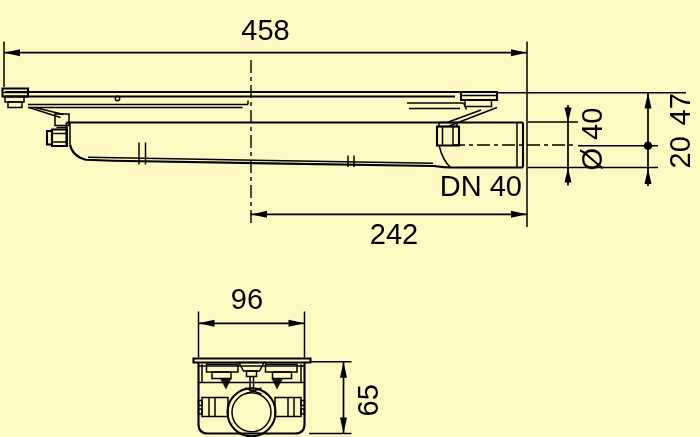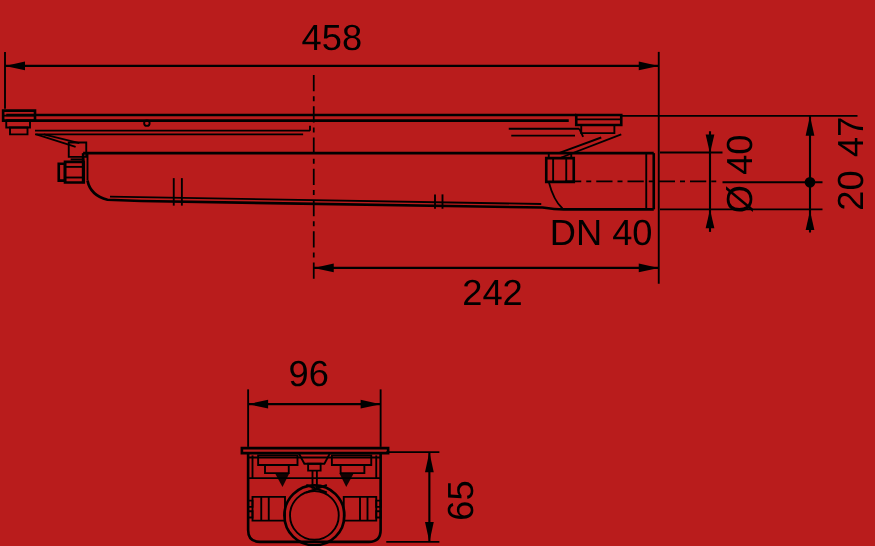--- a/index.html
+++ b/index.html
@@ -8,21 +8,21 @@
     background: #ffffff;
     width: 700px;
     height: 437px;
     overflow: hidden;
     font-family: "Liberation Sans", sans-serif;
   }
   .stage {
     position: relative;
     width: 700px;
     height: 437px;
-    background: #b91c1c;
+    background: #fef9c3;
   }
   svg { display: block; }
   .outline  { stroke: #000; stroke-width: 2.1; fill: none; }
   .thin     { stroke: #000; stroke-width: 1.5; fill: none; }
   .dimline  { stroke: #000; stroke-width: 1.7; fill: none; }
   .extline  { stroke: #000; stroke-width: 1.5; fill: none; }
   .cline    { stroke: #000; stroke-width: 1.4; fill: none; stroke-dasharray: 13 4 4 4; }
   .arrow    { fill: #000; stroke: none; }
   .dimtext  { font-family: "Liberation Sans", sans-serif; font-size: 29px; fill: #000; }
 </style>

